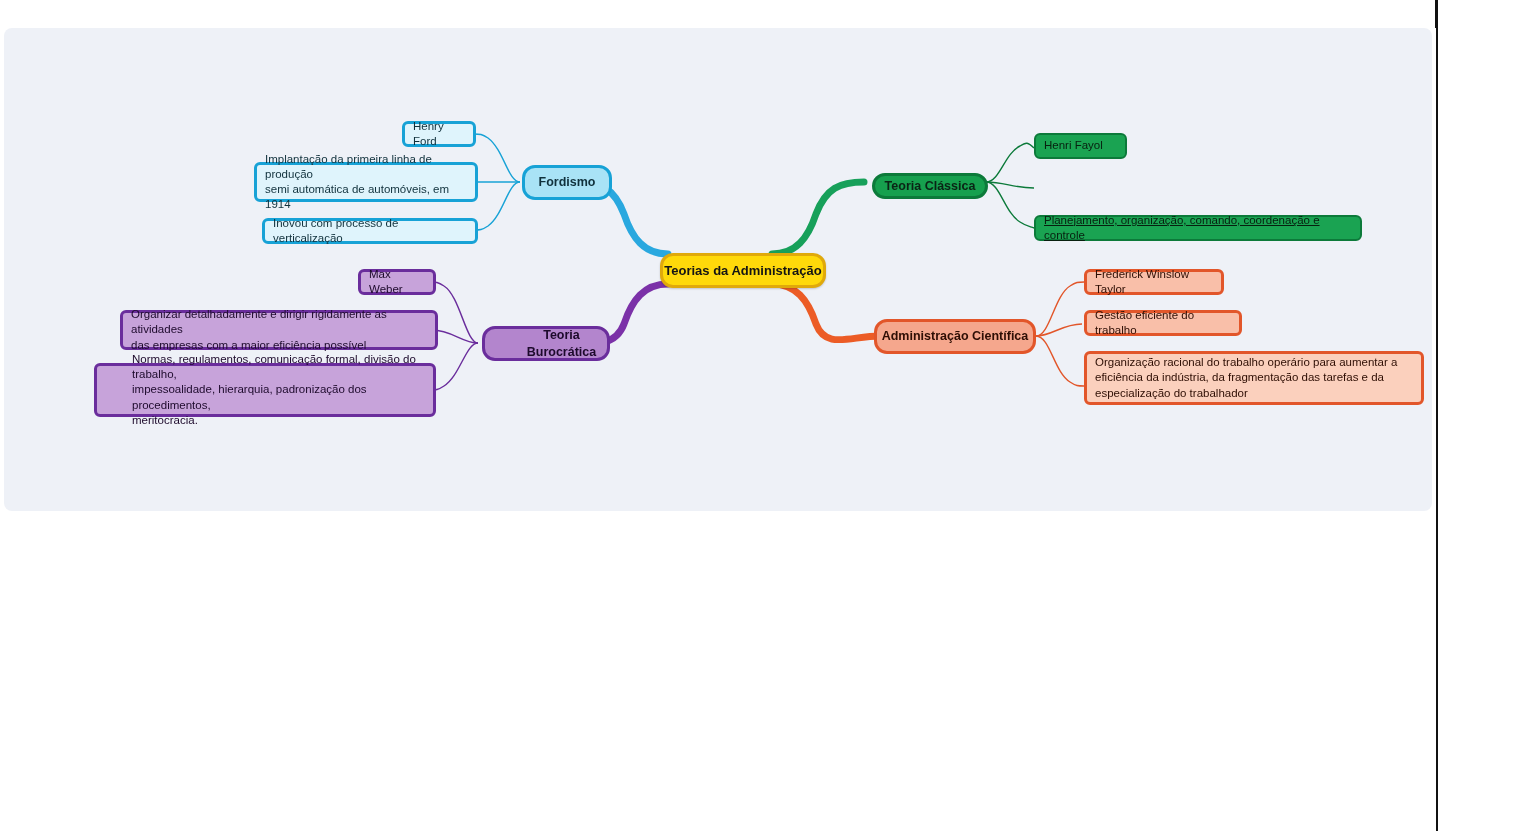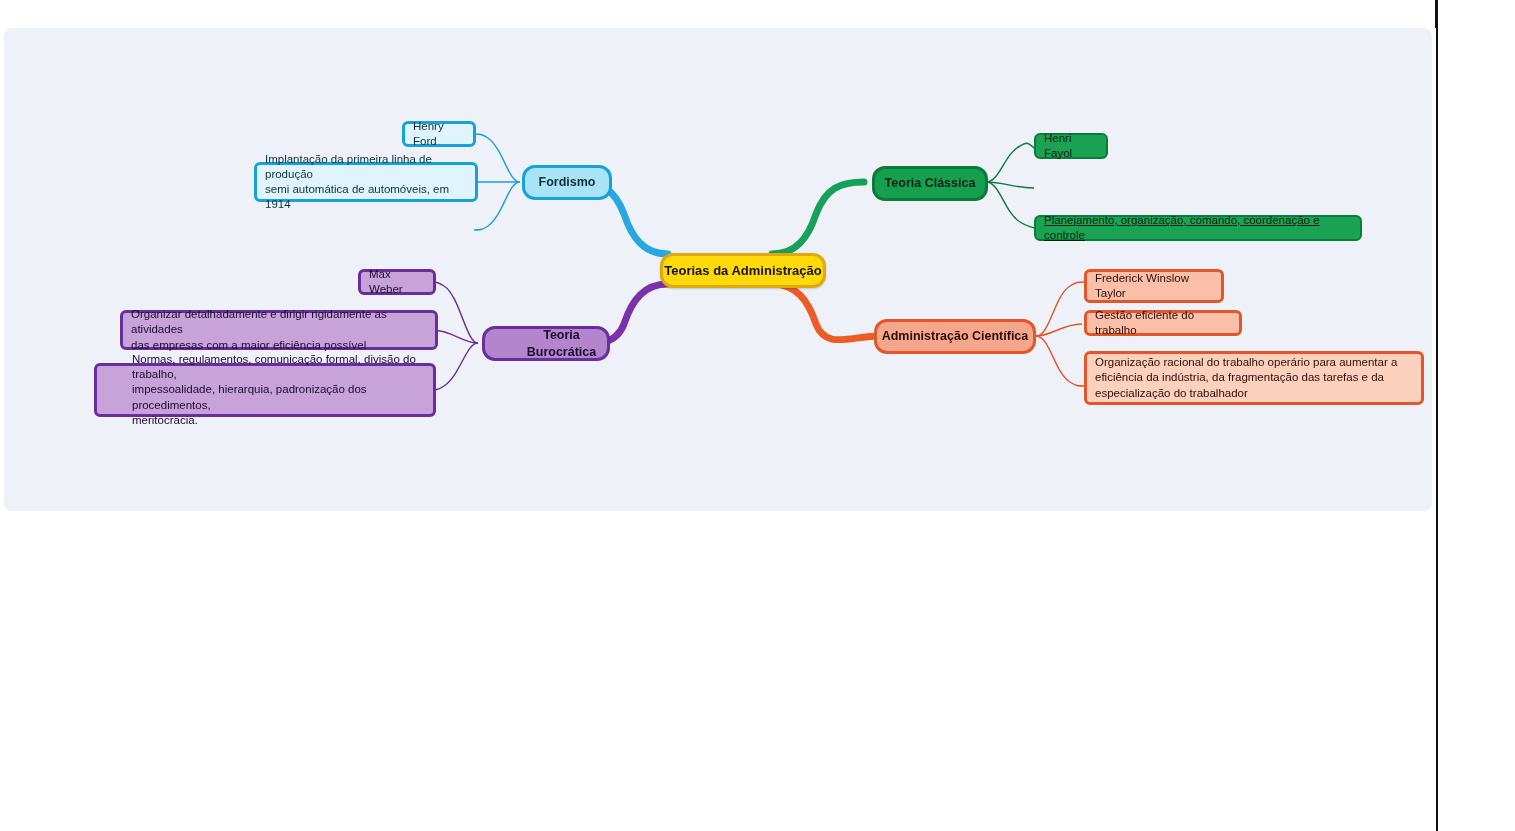--- a/index.html
+++ b/index.html
@@ -149,42 +149,43 @@
 
     <div class="node center-node" style="left:656px; top:225px; width:166px; height:35px;">Teorias da Administração</div>
 
     <div class="node branch-head head-blue" style="left:518px; top:137px; width:90px; height:35px;">Fordismo</div>
 
     <div class="node leaf leaf-blue" style="left:398px; top:93px; width:74px; height:26px;">Henry Ford</div>
 
     <div class="node leaf leaf-blue" style="left:250px; top:134px; width:224px; height:40px;">Implantação da primeira linha de produção
 semi automática de automóveis, em 1914</div>
 
+    <div class="node leaf leaf-blue" style="left:258px; top:190px; width:216px; height:26px;">Inovou com processo de verticalização</div>
 
-    <div class="node branch-head head-green" style="left:868px; top:138px; width:116px; height:35px;">Teoria Clássica</div>
+    <div class="node branch-head head-green" style="left:868px; top:145px; width:116px; height:26px;">Teoria Clássica</div>
 
-    <div class="node leaf leaf-green" style="left:1030px; top:105px; width:74px; height:26px;">Henri Fayol</div>
+    <div class="node leaf leaf-green" style="left:1030px; top:105px; width:93px; height:26px;">Henri Fayol</div>
 
 
     <div class="node leaf leaf-green" style="left:1030px; top:187px; width:328px; height:26px;text-decoration:underline;">Planejamento, organização, comando, coordenação e controle</div>
 
     <div class="node branch-head head-purple" style="left:478px; top:298px; width:128px; height:35px;">Teoria Burocrática</div>
 
     <div class="node leaf leaf-purple" style="left:354px; top:241px; width:78px; height:26px;">Max Weber</div>
 
     <div class="node leaf leaf-purple" style="left:116px; top:282px; width:318px; height:40px;">Organizar detalhadamente e dirigir rigidamente as atividades
 das empresas com a maior eficiência possível</div>
 
     <div class="node leaf leaf-purple" style="left:90px; top:335px; width:342px; height:54px;padding-left:35px;">Normas, regulamentos, comunicação formal, divisão do trabalho,
 impessoalidade, hierarquia, padronização dos procedimentos,
 meritocracia.</div>
 
     <div class="node branch-head head-orange" style="left:870px; top:291px; width:162px; height:35px;">Administração Científica</div>
 
-    <div class="node leaf leaf-orange" style="left:1080px; top:241px; width:140px; height:34px;">Frederick Winslow Taylor</div>
+    <div class="node leaf leaf-orange" style="left:1080px; top:241px; width:140px; height:26px;">Frederick Winslow Taylor</div>
 
     <div class="node leaf leaf-orange" style="left:1080px; top:282px; width:158px; height:26px;">Gestão eficiente do trabalho</div>
 
     <div class="node leaf leaf-orange plain" style="left:1080px; top:323px; width:340px; height:54px;">Organização racional do trabalho operário para aumentar a
 eficiência da indústria, da fragmentação das tarefas e da
 especialização do trabalhador</div>
 
   </div>
 </div>
 

